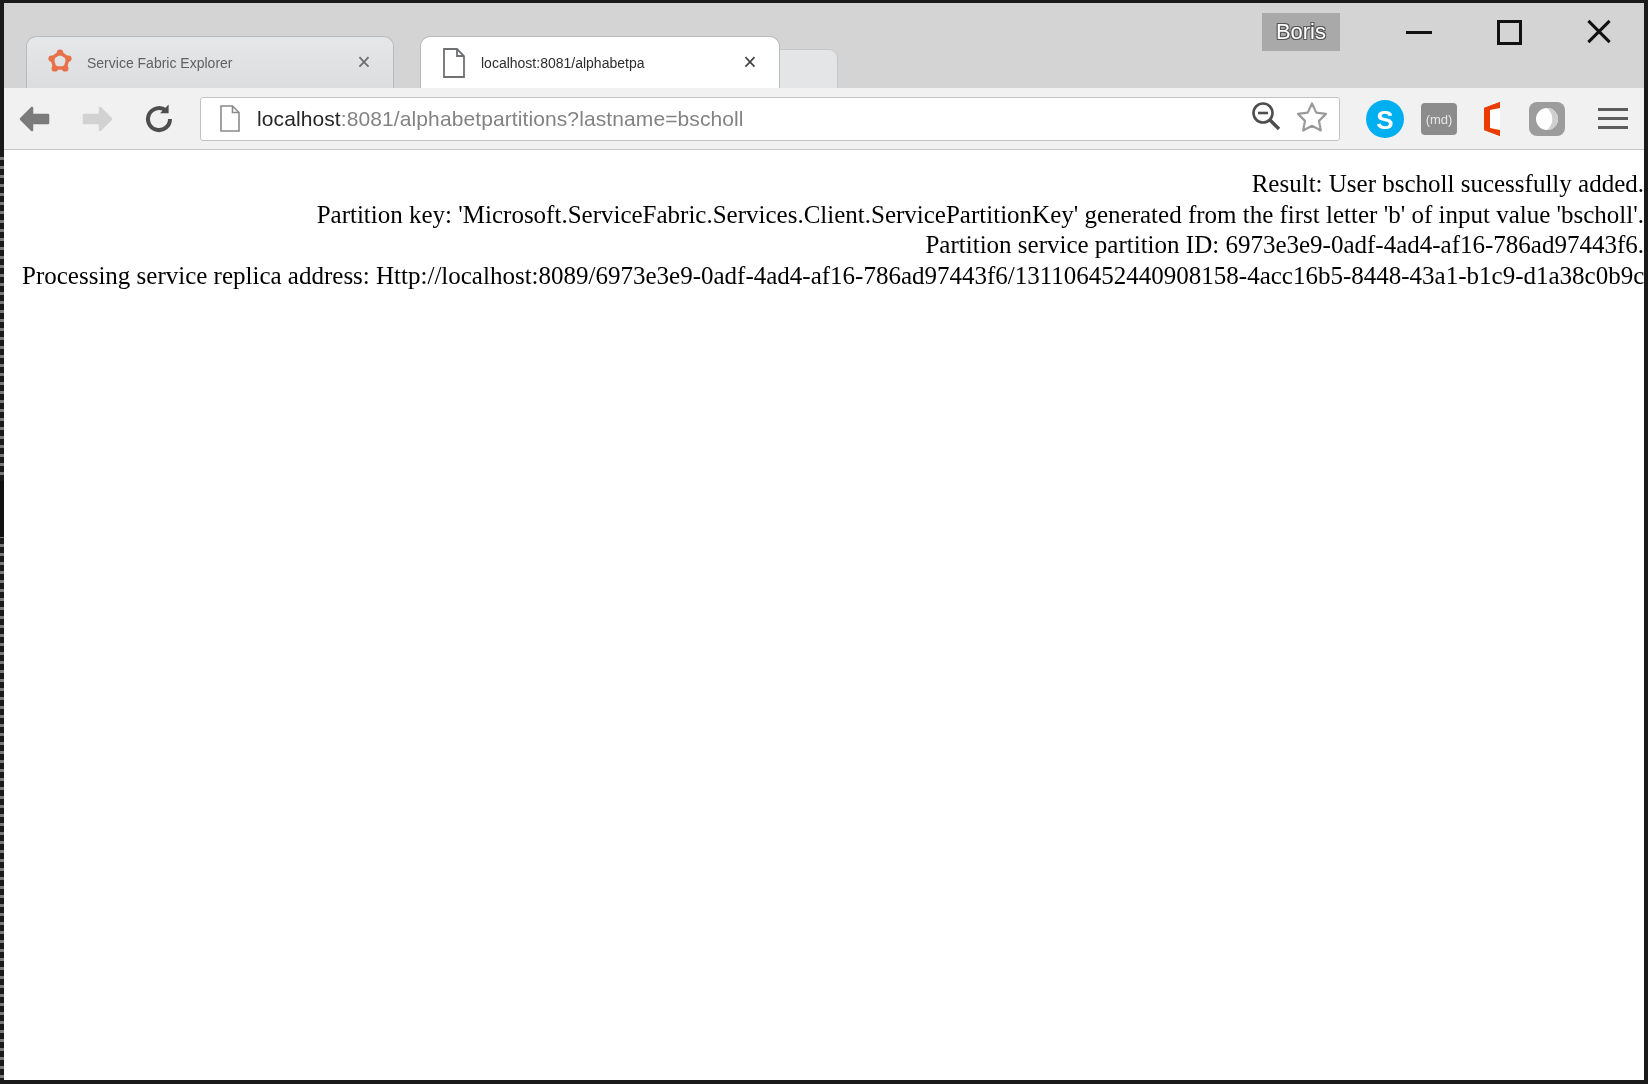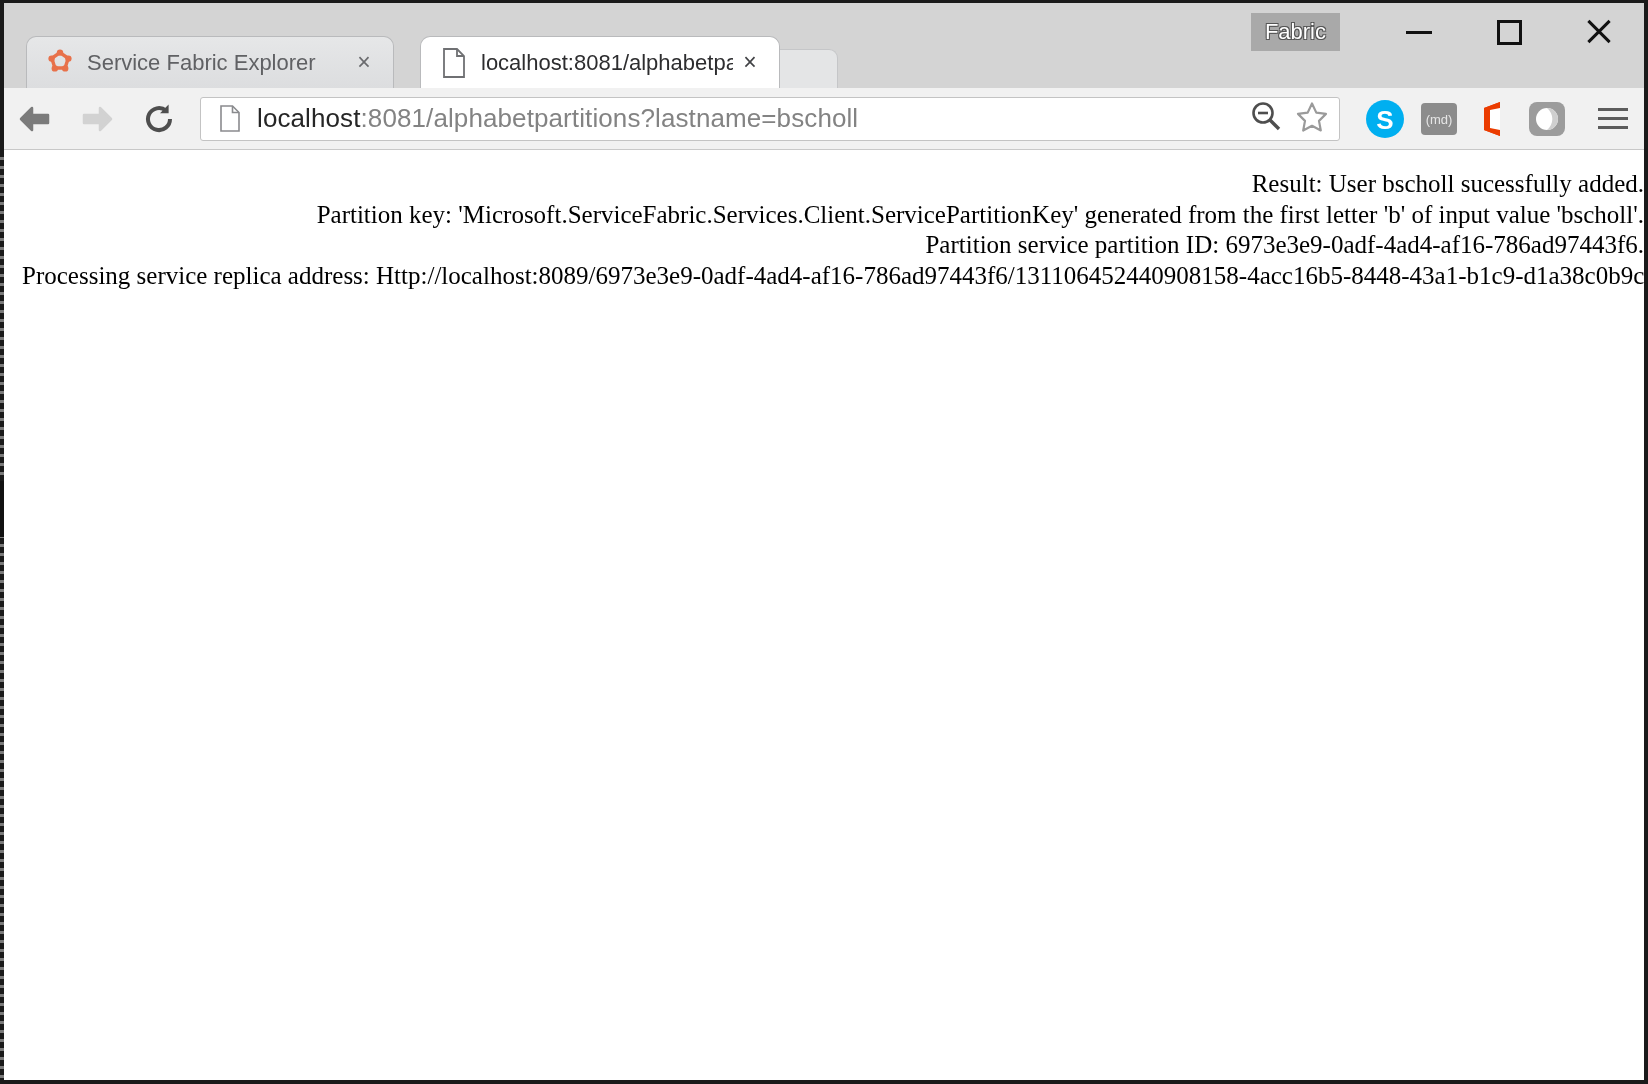--- a/index.html
+++ b/index.html
@@ -95,21 +95,21 @@
     width: 30px; height: 30px;
     margin-left: 18px;
     flex: 0 0 auto;
     display: flex;
     align-items: center;
     justify-content: center;
   }
   .tab-title {
     flex: 1 1 auto;
     margin-left: 12px;
-    font-size: 22px;
+    font-size: 14px;
     color: #444548;
     white-space: nowrap;
     overflow: hidden;
     font-family: "Liberation Sans", sans-serif;
   }
   .tab.active .tab-title {
     color: #2d2d2f;
     -webkit-mask-image: linear-gradient(to right, #000 0, #000 268px, transparent 300px);
             mask-image: linear-gradient(to right, #000 0, #000 268px, transparent 300px);
   }
@@ -202,21 +202,21 @@
     align-items: center;
     box-sizing: border-box;
   }
   .omni-icon {
     width: 34px; flex: 0 0 auto;
     margin-left: 12px;
     display: flex; align-items: center; justify-content: center;
   }
   .omni-url {
     flex: 1 1 auto;
-    font-size: 26px;
+    font-size: 21px;
     color: #838383;
     white-space: nowrap;
     overflow: hidden;
     margin-left: 10px;
     letter-spacing: 0.1px;
   }
   .omni-url .host { color: #262626; }
   .omni-actions {
     flex: 0 0 auto;
     display: flex;
@@ -324,21 +324,21 @@
         </svg>
       </span>
       <span class="tab-title">localhost:8081/alphabetpa</span>
       <span class="tab-close">×</span>
     </div>
 
     <div class="tab-ghost"></div>
   </div>
 
   <div class="winbtns">
-    <div class="user-chip">Fabric</div>
+    <div class="user-chip">Boris</div>
     <div class="winbtn">
       <span class="glyph-min"></span>
     </div>
     <div class="winbtn">
       <span class="glyph-max"></span>
     </div>
     <div class="winbtn">
       <span class="glyph-close"></span>
     </div>
   </div>

